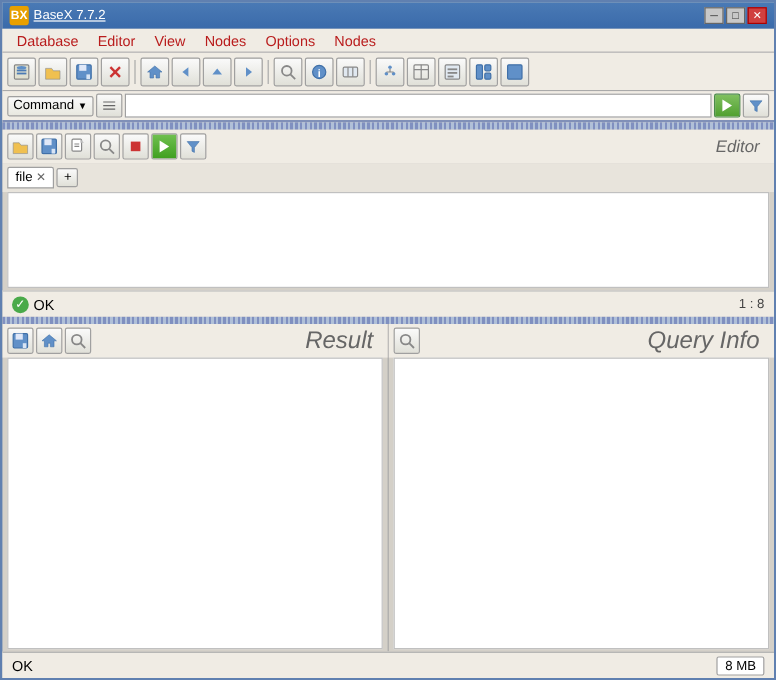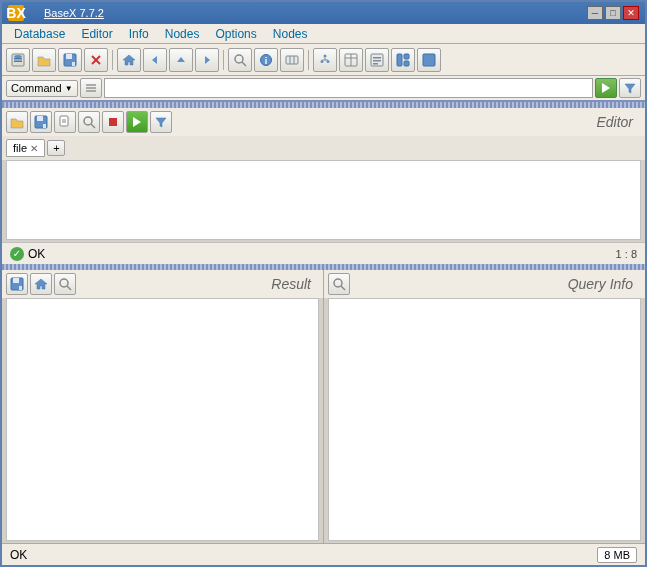--- a/index.html
+++ b/index.html
@@ -18,27 +18,27 @@
       color: white;
       height: 22px;
       display: flex;
       align-items: center;
       padding: 0 6px;
       user-select: none;
     }
     #title-bar .title-icon {
       width: 16px;
       height: 16px;
-      margin-right: 20px;
+      margin-right: 4px;
       background: #e8a000;
       border-radius: 2px;
       display: flex;
       align-items: center;
       justify-content: center;
-      font-size: 14px;
+      font-size: 10px;
       font-weight: bold;
       color: white;
     }
     #title-bar .title-text {
       flex: 1;
       font-size: 11px;
       text-decoration: underline;
     }
     #title-bar .win-controls {
       display: flex;
@@ -64,21 +64,21 @@
       height: 20px;
       display: flex;
       align-items: center;
       padding: 0 4px;
       border-bottom: 1px solid #aaa;
     }
     .menu-item {
       padding: 2px 8px;
       font-size: 12px;
       cursor: pointer;
-      color: #0369a1;
+      color: #b91c1c;
     }
 
     
     #main-toolbar {
       background: #f0ece4;
       height: 32px;
       display: flex;
       align-items: center;
       padding: 2px 4px;
       gap: 2px;
@@ -275,21 +275,21 @@
       height: 28px;
       display: flex;
       align-items: center;
       padding: 2px 4px;
       gap: 2px;
       background: #f0ece4;
     }
     .panel-label {
       flex: 1;
       text-align: right;
-      font-size: 14px;
+      font-size: 20px;
       color: #666;
       padding-right: 8px;
       font-style: italic;
     }
     .panel-content {
       flex: 1;
       background: white;
       border: 1px solid #c0c0c0;
       margin: 0 4px 2px 4px;
     }
@@ -353,21 +353,21 @@
     <div class="win-controls">
       <div class="win-btn">─</div>
       <div class="win-btn">□</div>
       <div class="win-btn close">✕</div>
     </div>
   </div>
 
   <div id="menu-bar">
     <div class="menu-item">Database</div>
     <div class="menu-item">Editor</div>
-    <div class="menu-item">Info</div>
+    <div class="menu-item">View</div>
     <div class="menu-item">Nodes</div>
     <div class="menu-item">Options</div>
     <div class="menu-item">Nodes</div>
   </div>
 
   <div id="main-toolbar">
 
     <div class="tb-btn" title="New Database">
       <svg width="14" height="14" viewBox="0 0 14 14">
           <rect x="1" y="1" width="12" height="12" rx="1" fill="#e0e0d0" stroke="#888"></rect>

